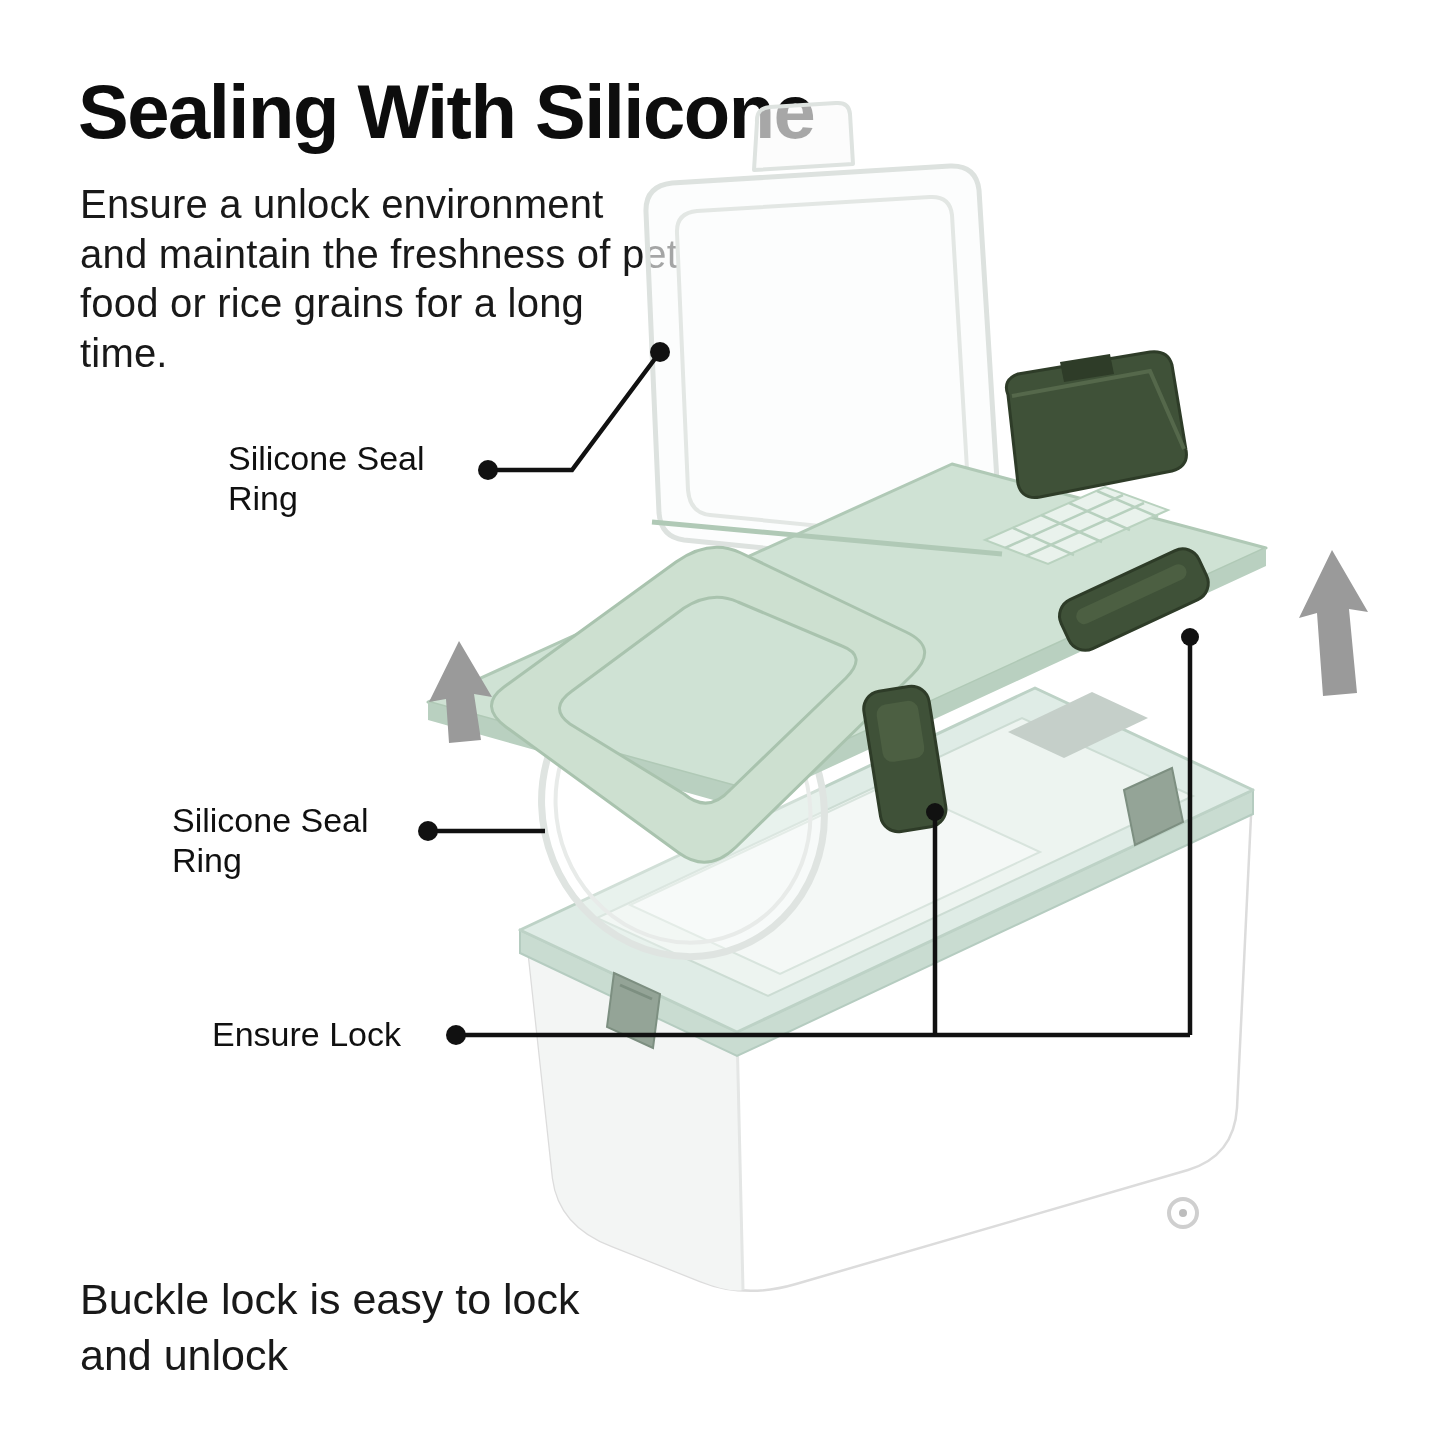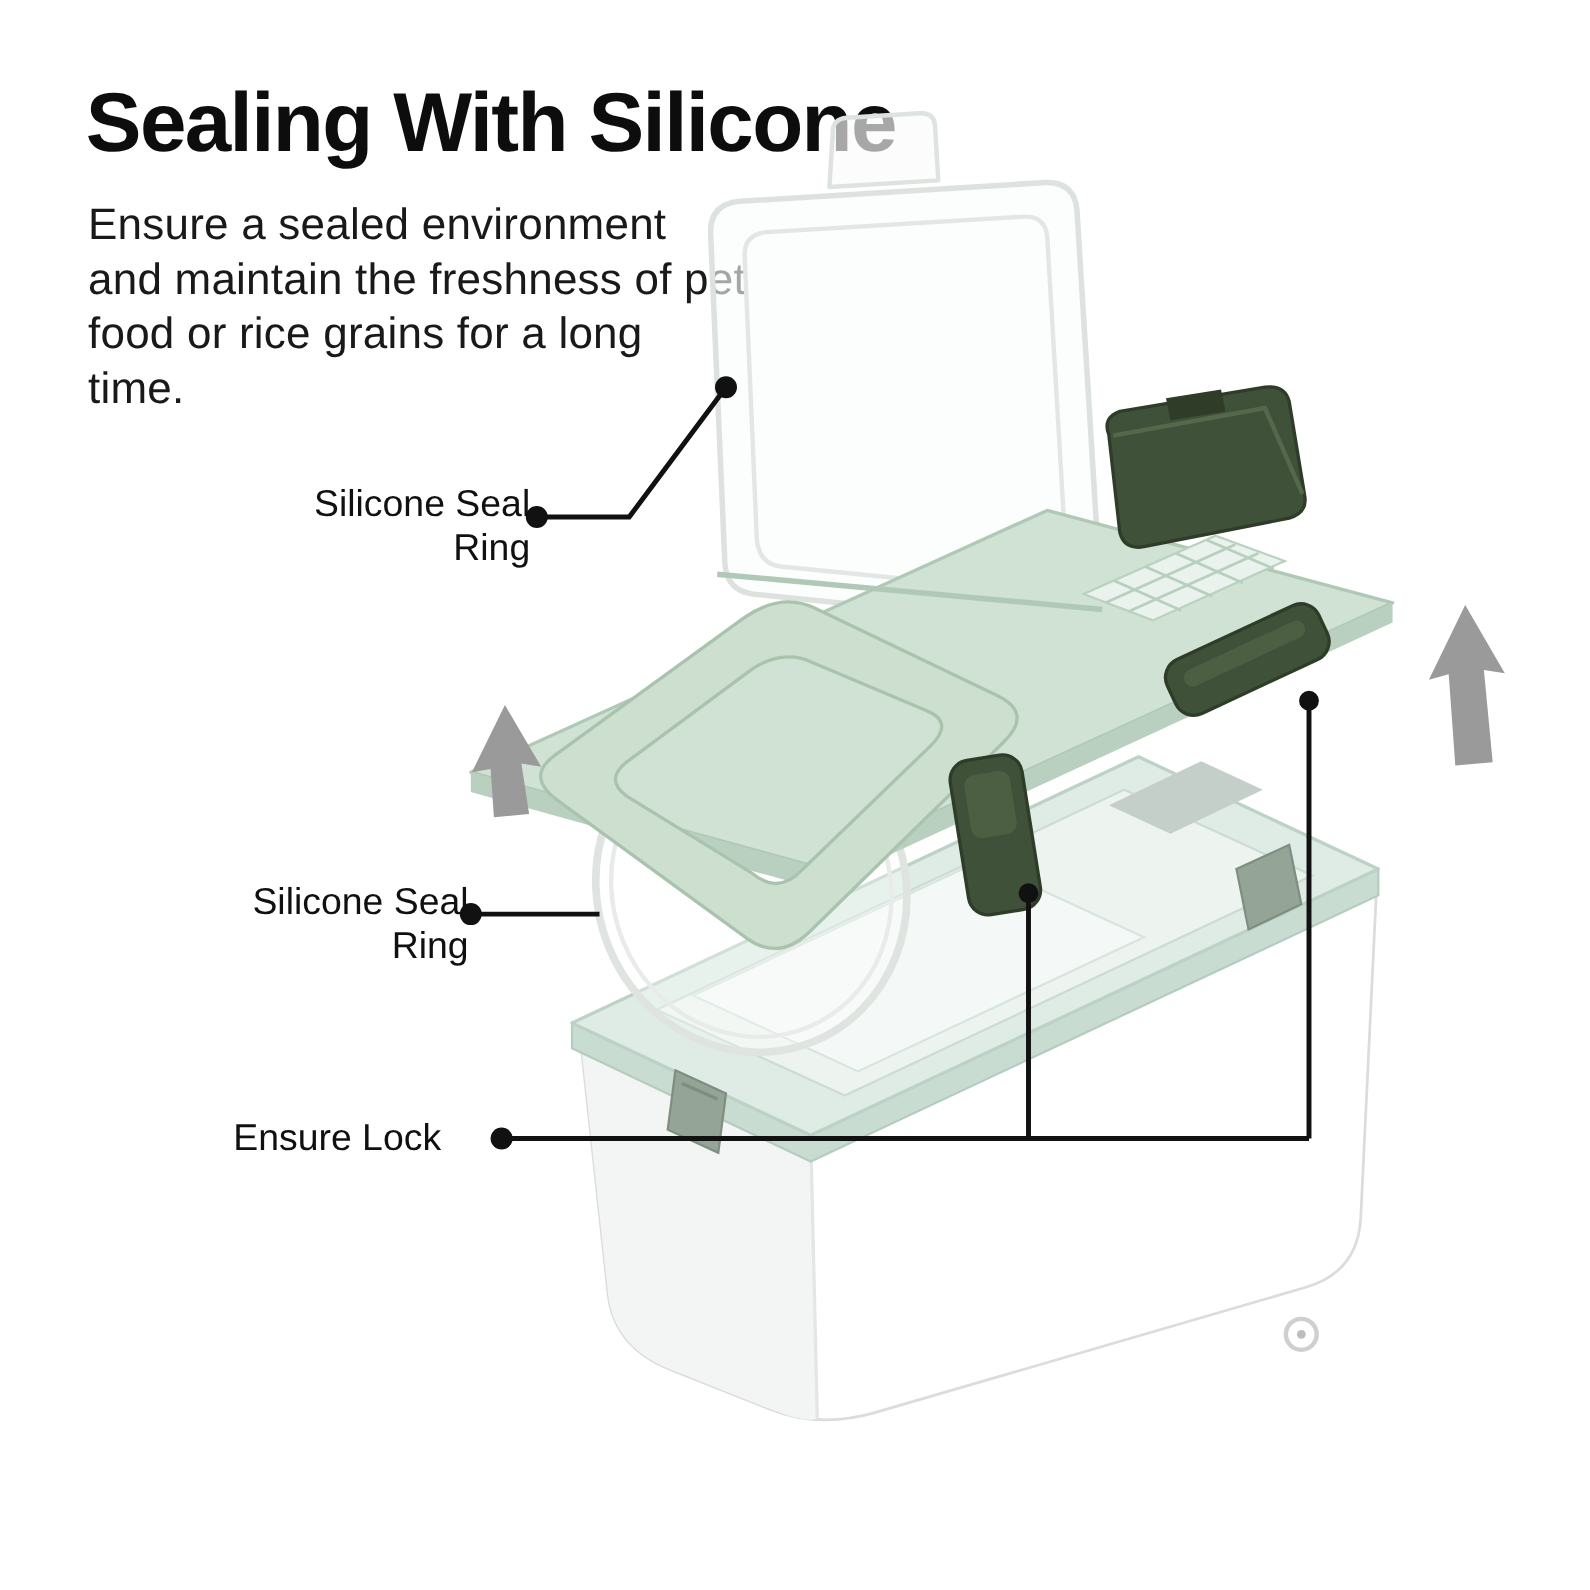--- a/index.html
+++ b/index.html
@@ -16,37 +16,37 @@
     font-size:76px;font-weight:800;letter-spacing:-1.5px;
     color:#0d0d0d;margin:0;line-height:1.05;
   }
   .intro-text{
     position:absolute;left:80px;top:180px;width:600px;
     font-size:40px;line-height:1.24;color:#191919;letter-spacing:.2px;
   }
   .callout-label{
     position:absolute;font-size:34px;color:#101010;line-height:1.18;
   }
-  .callout-label.centered{text-align:right;}
+  .callout-label.centered{text-align:left;}
   .label-seal-top{left:228px;top:438px;width:254px;}
   .label-seal-bottom{left:172px;top:800px;width:254px;}
   .label-buckle{left:212px;top:1014px;width:240px;}
   .footer-note{
     position:absolute;left:80px;top:1272px;width:580px;
     font-size:43px;line-height:1.3;color:#191919;
   }
   .art{position:absolute;inset:0;width:1445px;height:1445px;}
 </style>
 </head>
 <body>
 
 <div class="canvas">
 
   <h1 class="page-title">Sealing With Silicone</h1>
-  <div class="intro-text">Ensure a sealed environment and maintain the freshness of pet food or rice grains for a long time.</div>
+  <div class="intro-text">Ensure a unlock environment and maintain the freshness of pet food or rice grains for a long time.</div>
 
   <svg class="art" viewBox="0 0 1445 1445" aria-hidden="true">
 
     <g>
       <path d="M527,938 L553,1178 Q559,1226 612,1246 L700,1281 Q745,1299 796,1284 L1188,1170 Q1234,1156 1237,1108 L1252,795 L737,1031 Z" fill="#ffffff" stroke="#dcdcdc" stroke-width="2.5"></path>
       <path d="M527,938 L553,1178 Q559,1226 612,1246 L700,1281 Q730,1293 743,1290 L737,1031 Z" fill="#f3f5f4"></path>
       <path d="M737,1031 L743,1290" stroke="#e4e6e5" stroke-width="3" fill="none"></path>
       <circle cx="1183" cy="1213" r="14" fill="#ffffff" stroke="#cfcfcf" stroke-width="4"></circle>
       <circle cx="1183" cy="1213" r="4" fill="#bdbdbd"></circle>
 
@@ -124,14 +124,15 @@
       <circle cx="1190" cy="637" r="9"></circle>
     </g>
   </svg>
 
   <div class="callout-label centered label-seal-top">Silicone Seal Ring</div>
 
   <div class="callout-label centered label-seal-bottom">Silicone Seal Ring</div>
 
   <div class="callout-label label-buckle">Ensure Lock</div>
 
+  <div class="footer-note">Buckle lock is easy to lock and unlock</div>
 
 </div>
 
 </body></html>

